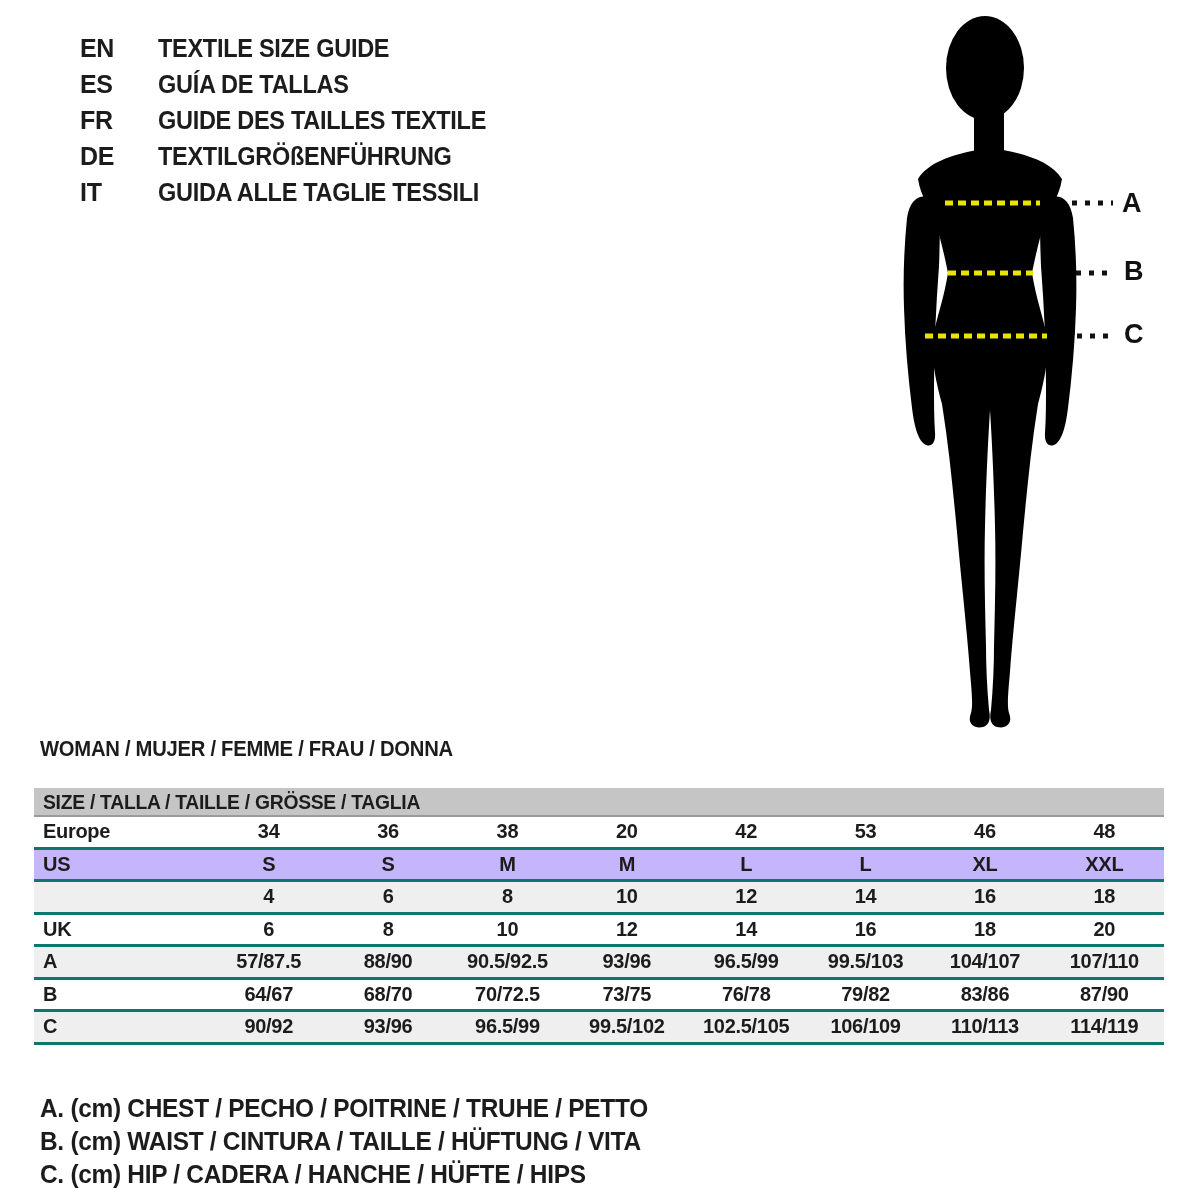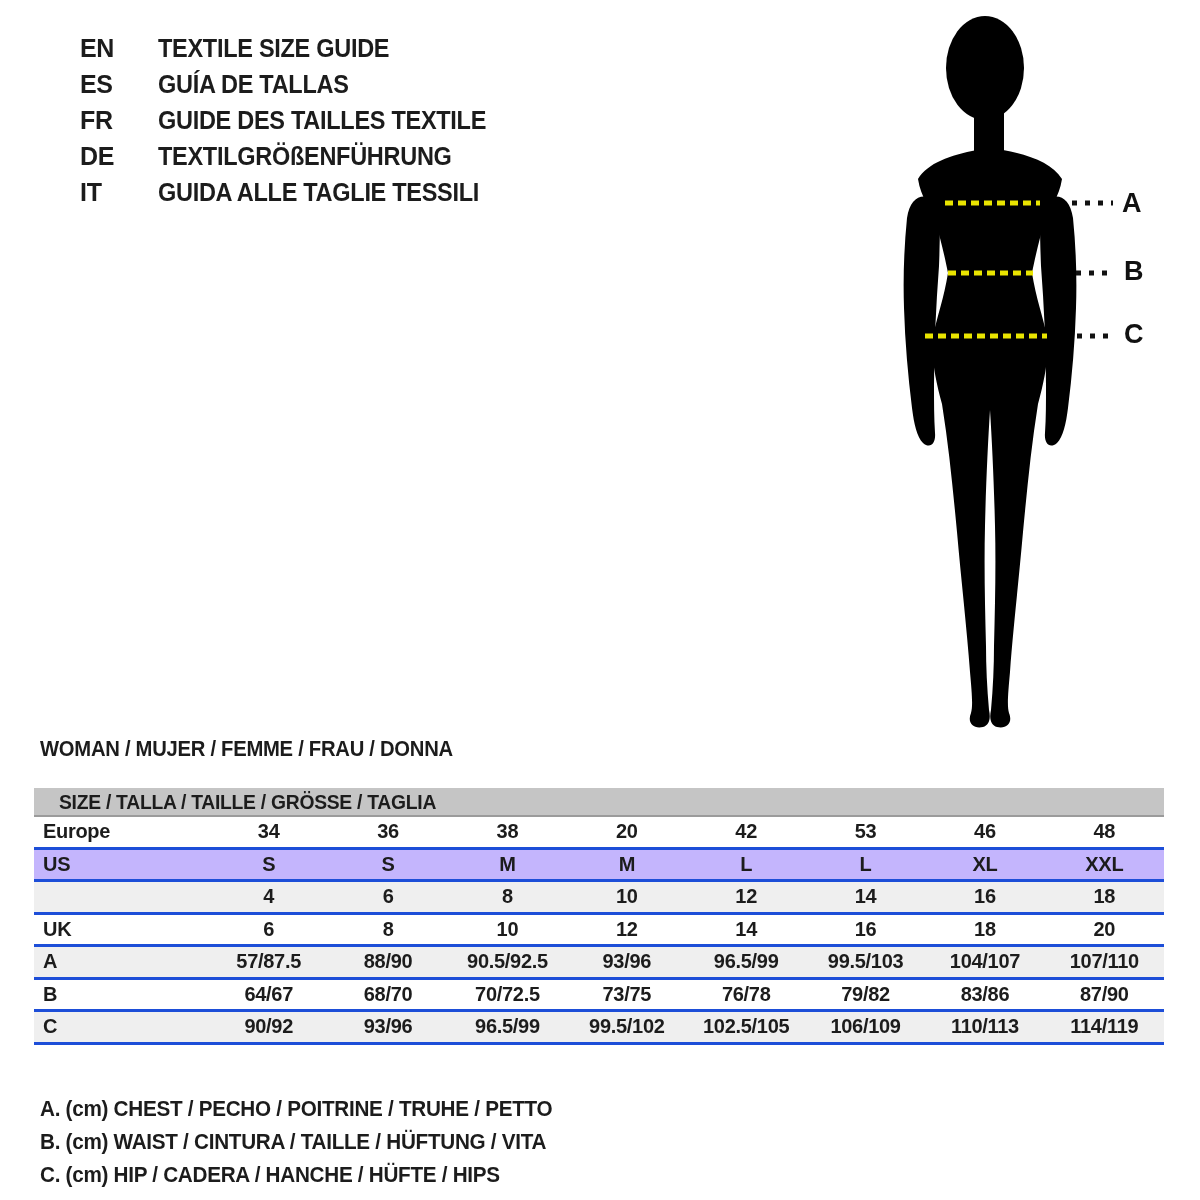--- a/index.html
+++ b/index.html
@@ -53,49 +53,49 @@
   
   .size-table {
     position: absolute; left: 34px; top: 788px;
     width: 1130px;
   }
   .table-header {
     height: 29px; box-sizing: border-box;
     background: #c5c5c5;
     border-bottom: 2px solid #9b9b9b;
     display: flex; align-items: center;
-    padding-left: 25px;
+    padding-left: 9px;
     font-size: 21px; font-weight: 700;
     letter-spacing: -0.3px;
   }
   .t-row {
     height: 32.5px; box-sizing: border-box;
     display: flex; align-items: stretch;
-    border-bottom: 3px solid #1d4ed8;
+    border-bottom: 3px solid #0f766e;
     font-size: 20px; font-weight: 700;
     letter-spacing: -0.3px;
   }
   .t-row.shaded { background: #efefef; }
   .t-label {
     flex: 0 0 166px;
     display: flex; align-items: center;
     padding-left: 9px;
   }
   .t-cell {
     flex: 1 1 0;
     display: flex; align-items: center; justify-content: center;
   }
 
   
   .legend-block {
     position: absolute; left: 40px; top: 1092px;
   }
   .legend-line {
     height: 33px; display: flex; align-items: center;
-    font-size: 22px; font-weight: 700;
+    font-size: 26px; font-weight: 700;
     letter-spacing: -0.3px;
     white-space: nowrap;
   }
   .legend-line > span { transform: scaleX(0.94); transform-origin: 0 50%; display: inline-block; }
 </style>
 </head>
 <body>
 
 <div class="lang-block">
 

